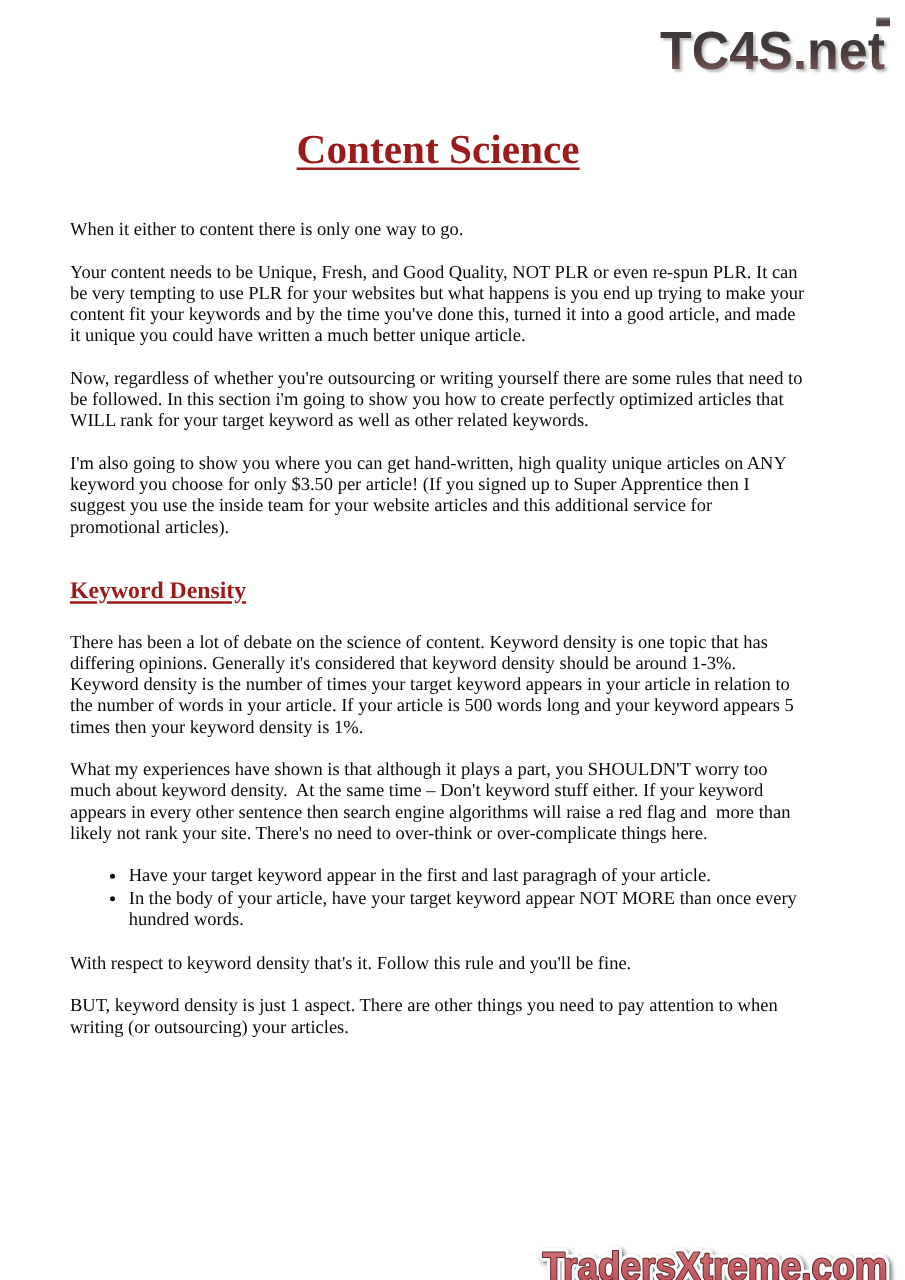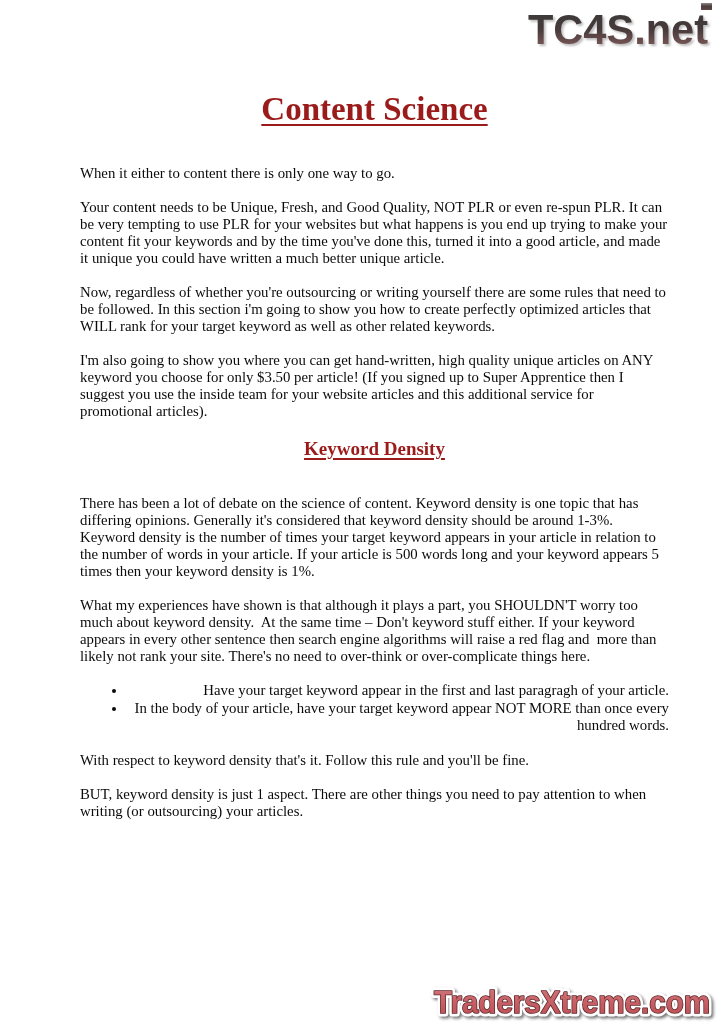--- a/index.html
+++ b/index.html
@@ -3,75 +3,75 @@
 <meta charset="utf-8">
 <style>
   html, body { margin: 0; padding: 0; }
   body {
     width: 724px; height: 1024px;
     background: #ffffff;
     font-family: "Liberation Serif", serif;
     position: relative;
     overflow: hidden;
   }
-  .page { position: absolute; inset: 0; background: #fff; }
+  .page { position: absolute; inset: 0; background: #fff; margin-top: 11px; }
 
   
   .corner-mark {
     position: absolute; top: 3px; right: 12px;
     width: 11px; height: 7px;
     background: linear-gradient(#8a8a8a 0%, #4d3e3e 45%, #5f4747 100%);
   }
   .top-logo { position: absolute; top: 2px; right: 10px; }
   .tc4s-text {
     font-family: "Liberation Sans", sans-serif;
     font-weight: bold; font-size: 43px;
     fill: url(#tcgrad);
     filter: drop-shadow(2px 2px 1px #bdbdbd);
   }
 
   
-  .content { position: absolute; left: 80px; top: 0; width: 589px; color: #0a0a0a; }
+  .content { position: absolute; left: 56px; top: 0; width: 589px; color: #0a0a0a; }
   h1.title {
     margin: 86px 0 0 0;
     text-align: center;
     font-size: 33px; line-height: 46px; font-weight: bold;
     color: var(--heading-red, #9b1b1b);
     text-decoration: underline;
     text-decoration-thickness: 2px;
     text-underline-offset: 4px;
   }
   .content p {
     margin: 17px 0 0 0;
     font-size: 14.8px; line-height: 17px;
     white-space: pre-wrap;
   }
   .content p.first { margin-top: 33px; }
   .content p.after-row { margin-top: 10px; }
 
-  .section-row { margin-top: 18px; height: 47px; display: flex; align-items: center; flex-direction: column; }
+  .section-row { margin-top: 18px; height: 47px; display: flex; align-items: center; }
   h2.section-heading {
     margin: 0; white-space: nowrap;
     font-size: 19px; font-weight: bold;
     color: var(--heading-red, #9b1b1b);
     text-decoration: underline;
     text-decoration-thickness: 2px;
     text-underline-offset: 3px;
   }
   .dlsub-logo { margin-left: 12px; flex: 0 0 auto; }
   .dlsub-text {
     font-family: "Liberation Serif", serif;
     font-weight: bold; font-size: 40px;
     fill: url(#dlgrad);
     stroke: #ffffff; stroke-width: 4.5; stroke-linejoin: round;
     paint-order: stroke fill;
     filter: drop-shadow(2.5px 3px 1.5px rgba(110,110,110,0.75));
   }
 
-  ul.rules { margin: 17px 0 0 0; padding-left: 47px; text-align: right; }
+  ul.rules { margin: 17px 0 0 0; padding-left: 47px; }
   ul.rules li { font-size: 14.8px; line-height: 17.5px; }
 
   
   .footer-logo { position: absolute; right: 5px; top: 980px; }
   .tx-back {
     font-family: "Liberation Sans", sans-serif;
     font-weight: bold; font-size: 32px;
     fill: #ffffff; stroke: #ffffff; stroke-width: 7; stroke-linejoin: round;
     filter: drop-shadow(2px 2.5px 1.5px rgba(75,75,75,0.75));
   }

